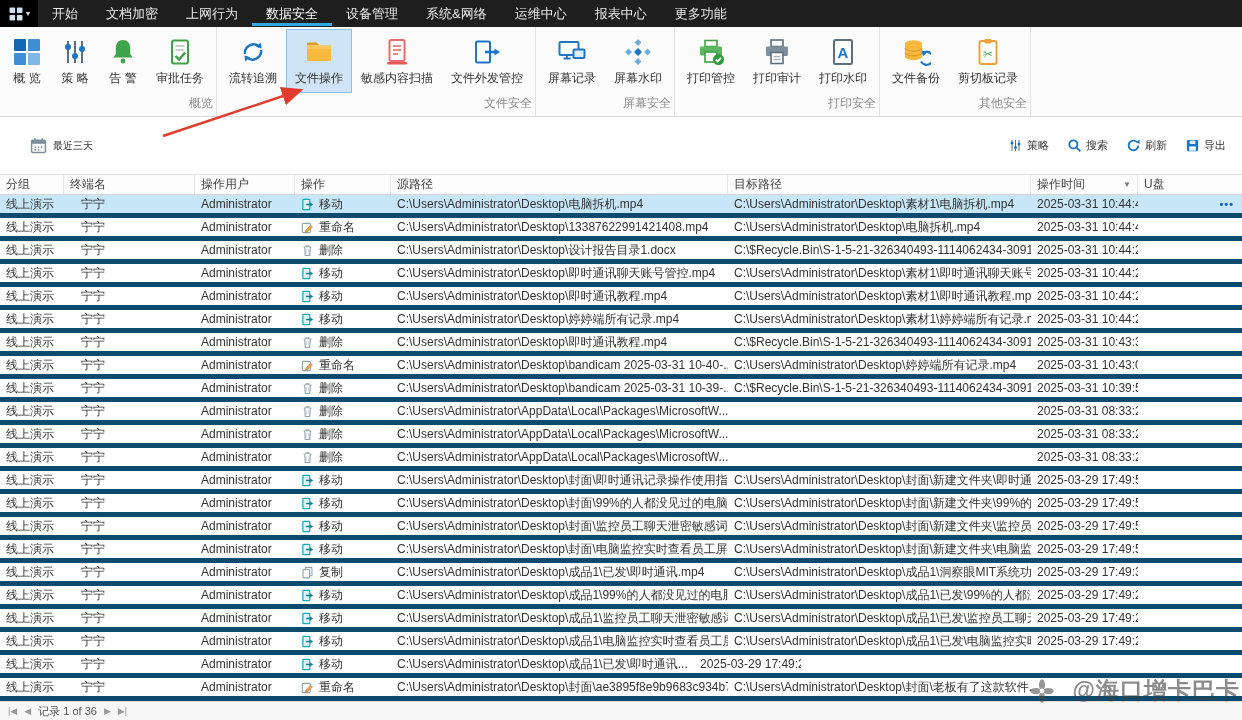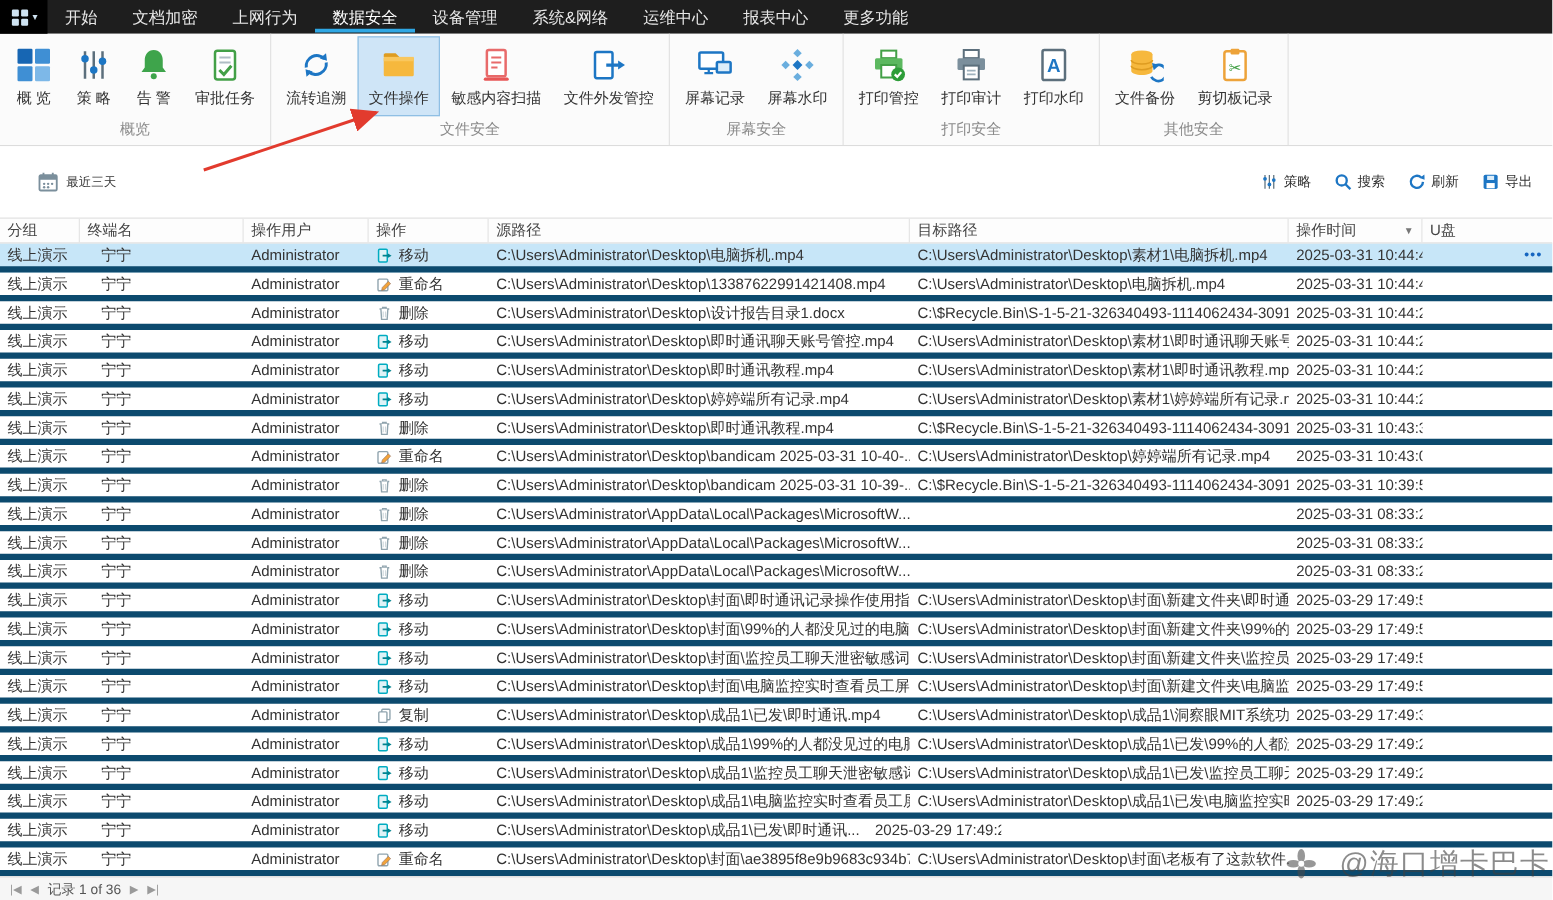--- a/index.html
+++ b/index.html
@@ -16,21 +16,21 @@
   .menu-item.active{color:#fff;border-bottom-color:#2fa7e4}
 
   
   .ribbon{height:90px;background:#fbfbfb;border-bottom:1px solid #dcdcdc;display:flex;align-items:stretch}
   .ribbon-group{display:flex;flex-direction:column;border-right:1px solid #e3e3e3;padding:2px 3px 0 3px}
   .ribbon-buttons{flex:1;display:flex;align-items:flex-start}
   .ribbon-btn{display:flex;flex-direction:column;align-items:center;gap:3px;padding:7px 8px 5px 8px;min-width:46px;font-size:12px;color:#333;border:1px solid transparent;cursor:default}
   .ribbon-btn.active{background:#cfe5f7;border-color:#8fbfe4}
   .ribbon-btn svg{width:30px;height:30px;display:block}
   .ribbon-btn-label{white-space:nowrap}
-  .ribbon-group-label{text-align:center;font-size:12px;color:#8a8a8a;padding:2px 0 5px 0}
+  .ribbon-group-label{text-align:right;font-size:12px;color:#8a8a8a;padding:2px 0 5px 0}
 
   
   .subbar{height:57px;background:#fff;display:flex;align-items:center;justify-content:space-between;padding:0 16px 0 30px}
   .date-filter{display:flex;align-items:center;gap:6px;font-size:10px;color:#333;cursor:default}
   .date-filter svg{width:17px;height:17px}
   .subbar-actions{display:flex;align-items:center;gap:18px}
   .subbar-action{display:flex;align-items:center;gap:4px;font-size:11px;color:#333;cursor:default}
   .subbar-action svg{width:15px;height:15px}
 
   
@@ -48,21 +48,21 @@
   .c0{width:64px}.c1{width:131px}.c2{width:100px}.c3{width:96px}.c4{width:337px}
   .c5{width:303px}.c6{width:107px}.c7{width:104px;border-right:none}
 
   
   .statusbar{position:absolute;left:0;bottom:0;width:100%;height:19px;background:#f6f6f6;border-top:1px solid #ddd;display:flex;align-items:center;gap:7px;padding:0 8px;font-size:11px;color:#555}
   .pg{font-size:9px;color:#9a9a9a;cursor:default}
   .pg-text{color:#555}
 
   
   .annotation{position:absolute;left:0;top:0;pointer-events:none;z-index:40}
-  .watermark{position:absolute;right:2px;bottom:14px;display:flex;align-items:center;gap:18px;font-size:23px;font-weight:400;letter-spacing:1px;color:#3f3f3f;opacity:.6;z-index:30;pointer-events:none}
+  .watermark{position:absolute;right:2px;bottom:14px;display:flex;align-items:center;gap:18px;font-size:23px;font-weight:700;letter-spacing:1px;color:#3f3f3f;opacity:.6;z-index:30;pointer-events:none}
   .watermark svg{width:26px;height:26px;opacity:.95}
 </style>
 </head>
 <body>
 
 <div class="app">
 
   <div class="topbar">
     <div class="app-menu-btn">
       <svg width="16" height="16" viewBox="0 0 16 16">

